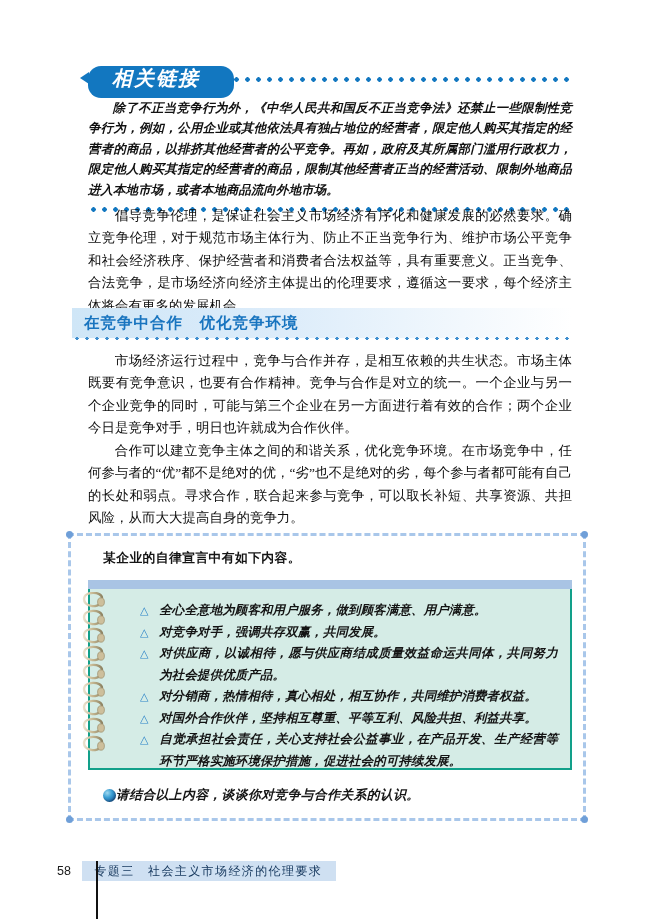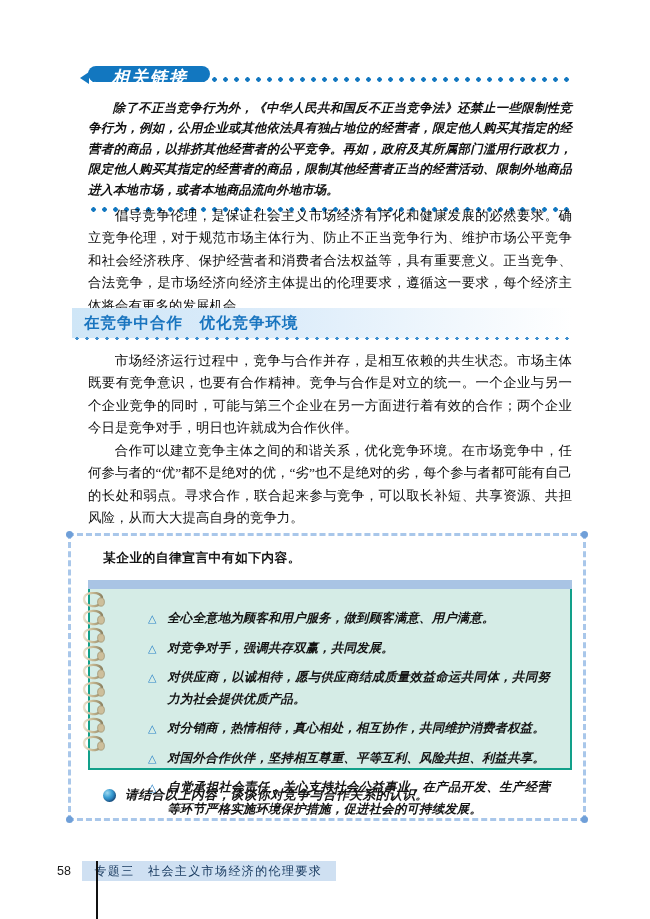--- a/index.html
+++ b/index.html
@@ -40,26 +40,26 @@
     height: 5px;
     background-image: radial-gradient(circle, #1277c0 0 2.1px, transparent 2.4px);
     background-size: 11px 5px;
     background-repeat: repeat-x;
     background-position: 0 center;
   }
   .badge {
     position: absolute;
     left: 0;
     top: 0;
-    height: 16px;
-    padding: 0 22px 0 24px;
+    height: 32px;
+    padding: 0 34px 0 24px;
     background: #1277c0;
     border-radius: 13px;
     color: #ffffff;
-    font-size: 17px;
+    font-size: 20px;
     font-weight: bold;
     font-style: italic;
     letter-spacing: 2px;
     line-height: 24px;
     z-index: 3;
     box-sizing: border-box;
   }
   .badge-tip {
     position: absolute;
     left: -8px;
@@ -213,21 +213,21 @@
     font-size: 12.4px;
     line-height: 21.5px;
     font-style: italic;
     font-weight: bold;
     color: #141414;
     letter-spacing: 0.2px;
   }
   .note-item {
     display: block;
     text-indent: 0;
-    margin: 8px;
+    margin: 0;
     text-align: justify;
     text-justify: inter-ideograph;
     padding-left: 2.2em;
   }
   .note-item .tri {
     display: inline-block;
     margin-left: -1.75em;
     width: 1.75em;
     color: #2f86c9;
     font-style: normal;
@@ -235,21 +235,20 @@
     font-size: 11px;
   }
 
   
   .question-line {
     position: absolute;
     left: 32px;
     bottom: 14px;
     display: flex;
     align-items: center;
-    gap: 9px;
   }
   .globe-icon {
     width: 13px;
     height: 13px;
     border-radius: 50%;
     background: radial-gradient(circle at 33% 30%, #9fd8ef 0%, #3a9fd4 38%, #1b5e9e 78%, #0d3f74 100%);
     box-shadow: inset -1px -1px 1.5px rgba(0,0,0,0.25);
     flex: 0 0 auto;
   }
   .question-text {

